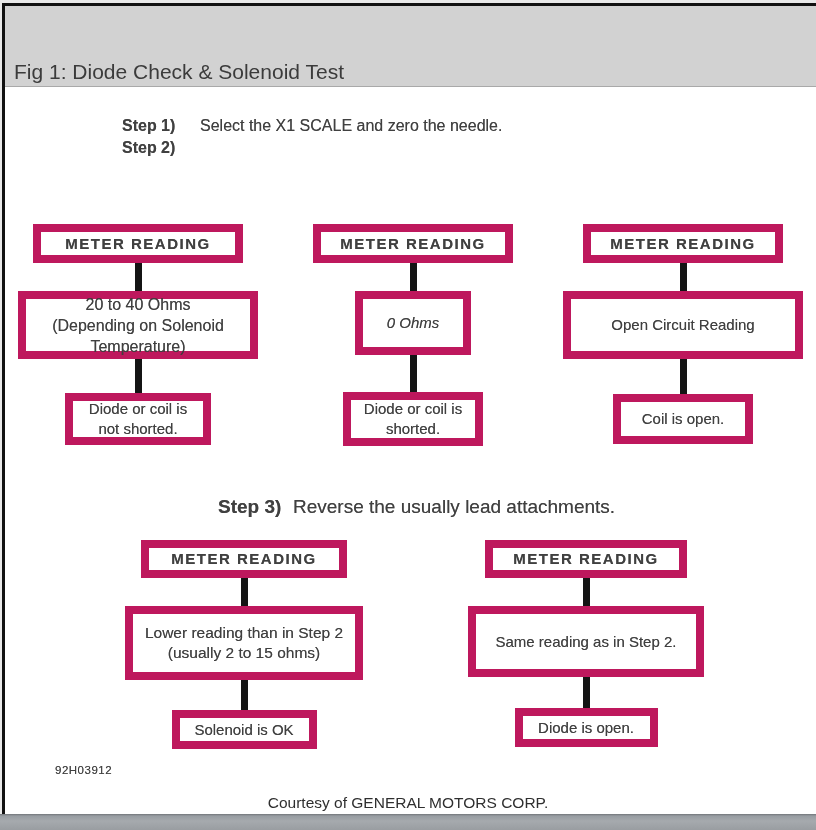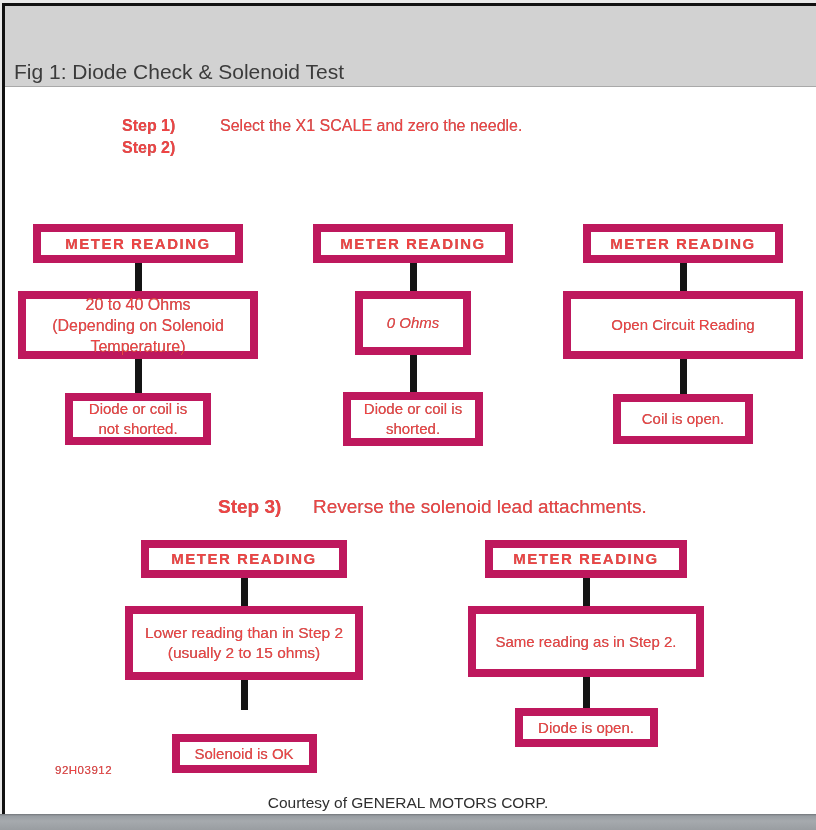--- a/index.html
+++ b/index.html
@@ -10,26 +10,26 @@
   
   .strip-top{position:absolute;top:0;left:0;right:0;height:3px;background:#e9e9e9;}
   .strip-left{position:absolute;top:0;left:0;width:2px;height:830px;background:#e9e9e9;}
   
   .frame-top{position:absolute;top:3px;left:2px;right:0;height:3px;background:#111;}
   .frame-left{position:absolute;top:3px;left:2px;width:3px;height:811px;background:#111;}
   
   .header-band{position:absolute;top:6px;left:5px;right:0;height:81px;background:#d2d2d2;border-bottom:1px solid #a9a9a9;box-sizing:border-box;}
   .fig-title{position:absolute;left:9px;bottom:2px;font-size:21px;color:#3b3b3b;white-space:nowrap;}
   
-  .scan{color:#ef4444;text-shadow:0 0 0.5px rgba(20,20,20,.55);}
+  .scan{color:#404040;text-shadow:0 0 0.5px rgba(20,20,20,.55);}
   
   .steps{position:absolute;left:122px;top:115px;font-size:16px;line-height:22px;}
   .step-row{display:flex;}
   .step-label{font-weight:bold;width:78px;flex:0 0 78px;}
-  .step-text{white-space:pre-line;margin-left:20px;}
+  .step-text{white-space:pre-line;}
   .step3{position:absolute;left:218px;top:496px;font-size:19px;line-height:22px;display:flex;}
   .step3 .step-label{width:75px;flex:0 0 75px;}
   
   .fcol{position:absolute;display:flex;flex-direction:column;align-items:center;}
   .fbox{border:8px solid #be185d;background:#fff;display:flex;align-items:center;justify-content:center;
         text-align:center;box-sizing:border-box;font-size:15px;line-height:20px;white-space:pre-line;}
   .meter{font-weight:bold;letter-spacing:1.5px;font-size:15px;white-space:nowrap;}
   .conn{width:7px;background:#141414;}
   
   #r1c1{left:18px;top:224px;width:240px;}
@@ -43,21 +43,21 @@
   #r1c2 .conn-b{height:37px;} #r1c2 .result{width:140px;height:54px;}
   
   #r1c3{left:563px;top:224px;width:240px;}
   #r1c3 .meter{width:200px;height:39px;}
   #r1c3 .conn-a{height:28px;} #r1c3 .reading{width:240px;height:68px;}
   #r1c3 .conn-b{height:35px;} #r1c3 .result{width:140px;height:50px;}
   
   #r2c1{left:125px;top:540px;width:238px;}
   #r2c1 .meter{width:206px;height:38px;}
   #r2c1 .conn-a{height:28px;} #r2c1 .reading{width:238px;height:74px;font-size:15.5px;}
-  #r2c1 .conn-b{height:30px;} #r2c1 .result{width:145px;height:39px;margin-top:24px;}
+  #r2c1 .conn-b{height:30px;} #r2c1 .result{width:145px;height:39px;}
   
   #r2c2{left:468px;top:540px;width:236px;}
   #r2c2 .meter{width:202px;height:38px;}
   #r2c2 .conn-a{height:28px;} #r2c2 .reading{width:236px;height:71px;}
   #r2c2 .conn-b{height:31px;} #r2c2 .result{width:143px;height:39px;}
   
   .figure-id{position:absolute;left:55px;top:740px;font-size:11.5px;letter-spacing:.5px;margin-top:24px;}
   .credit{position:absolute;left:0;right:0;top:794px;text-align:center;font-size:15.5px;color:#2f2f2f;}
   
   .bottom-bar{position:absolute;left:0;right:0;top:814px;height:16px;
@@ -110,21 +110,21 @@
   <div class="fcol scan" id="r1c3">
     <div class="fbox meter">METER READING</div>
     <div class="conn conn-a"></div>
     <div class="fbox reading">Open Circuit Reading</div>
     <div class="conn conn-b"></div>
     <div class="fbox result">Coil is open.</div>
   </div>
 
   <div class="step3 scan">
     <div class="step-label">Step 3)</div>
-    <div class="step-text">Reverse the solenoid lead attachments.</div>
+    <div class="step-text">Reverse the usually lead attachments.</div>
   </div>
 
   <div class="fcol scan" id="r2c1">
     <div class="fbox meter">METER READING</div>
     <div class="conn conn-a"></div>
     <div class="fbox reading">Lower reading than in Step 2
 (usually 2 to 15 ohms)</div>
     <div class="conn conn-b"></div>
     <div class="fbox result">Solenoid is OK</div>
   </div>

